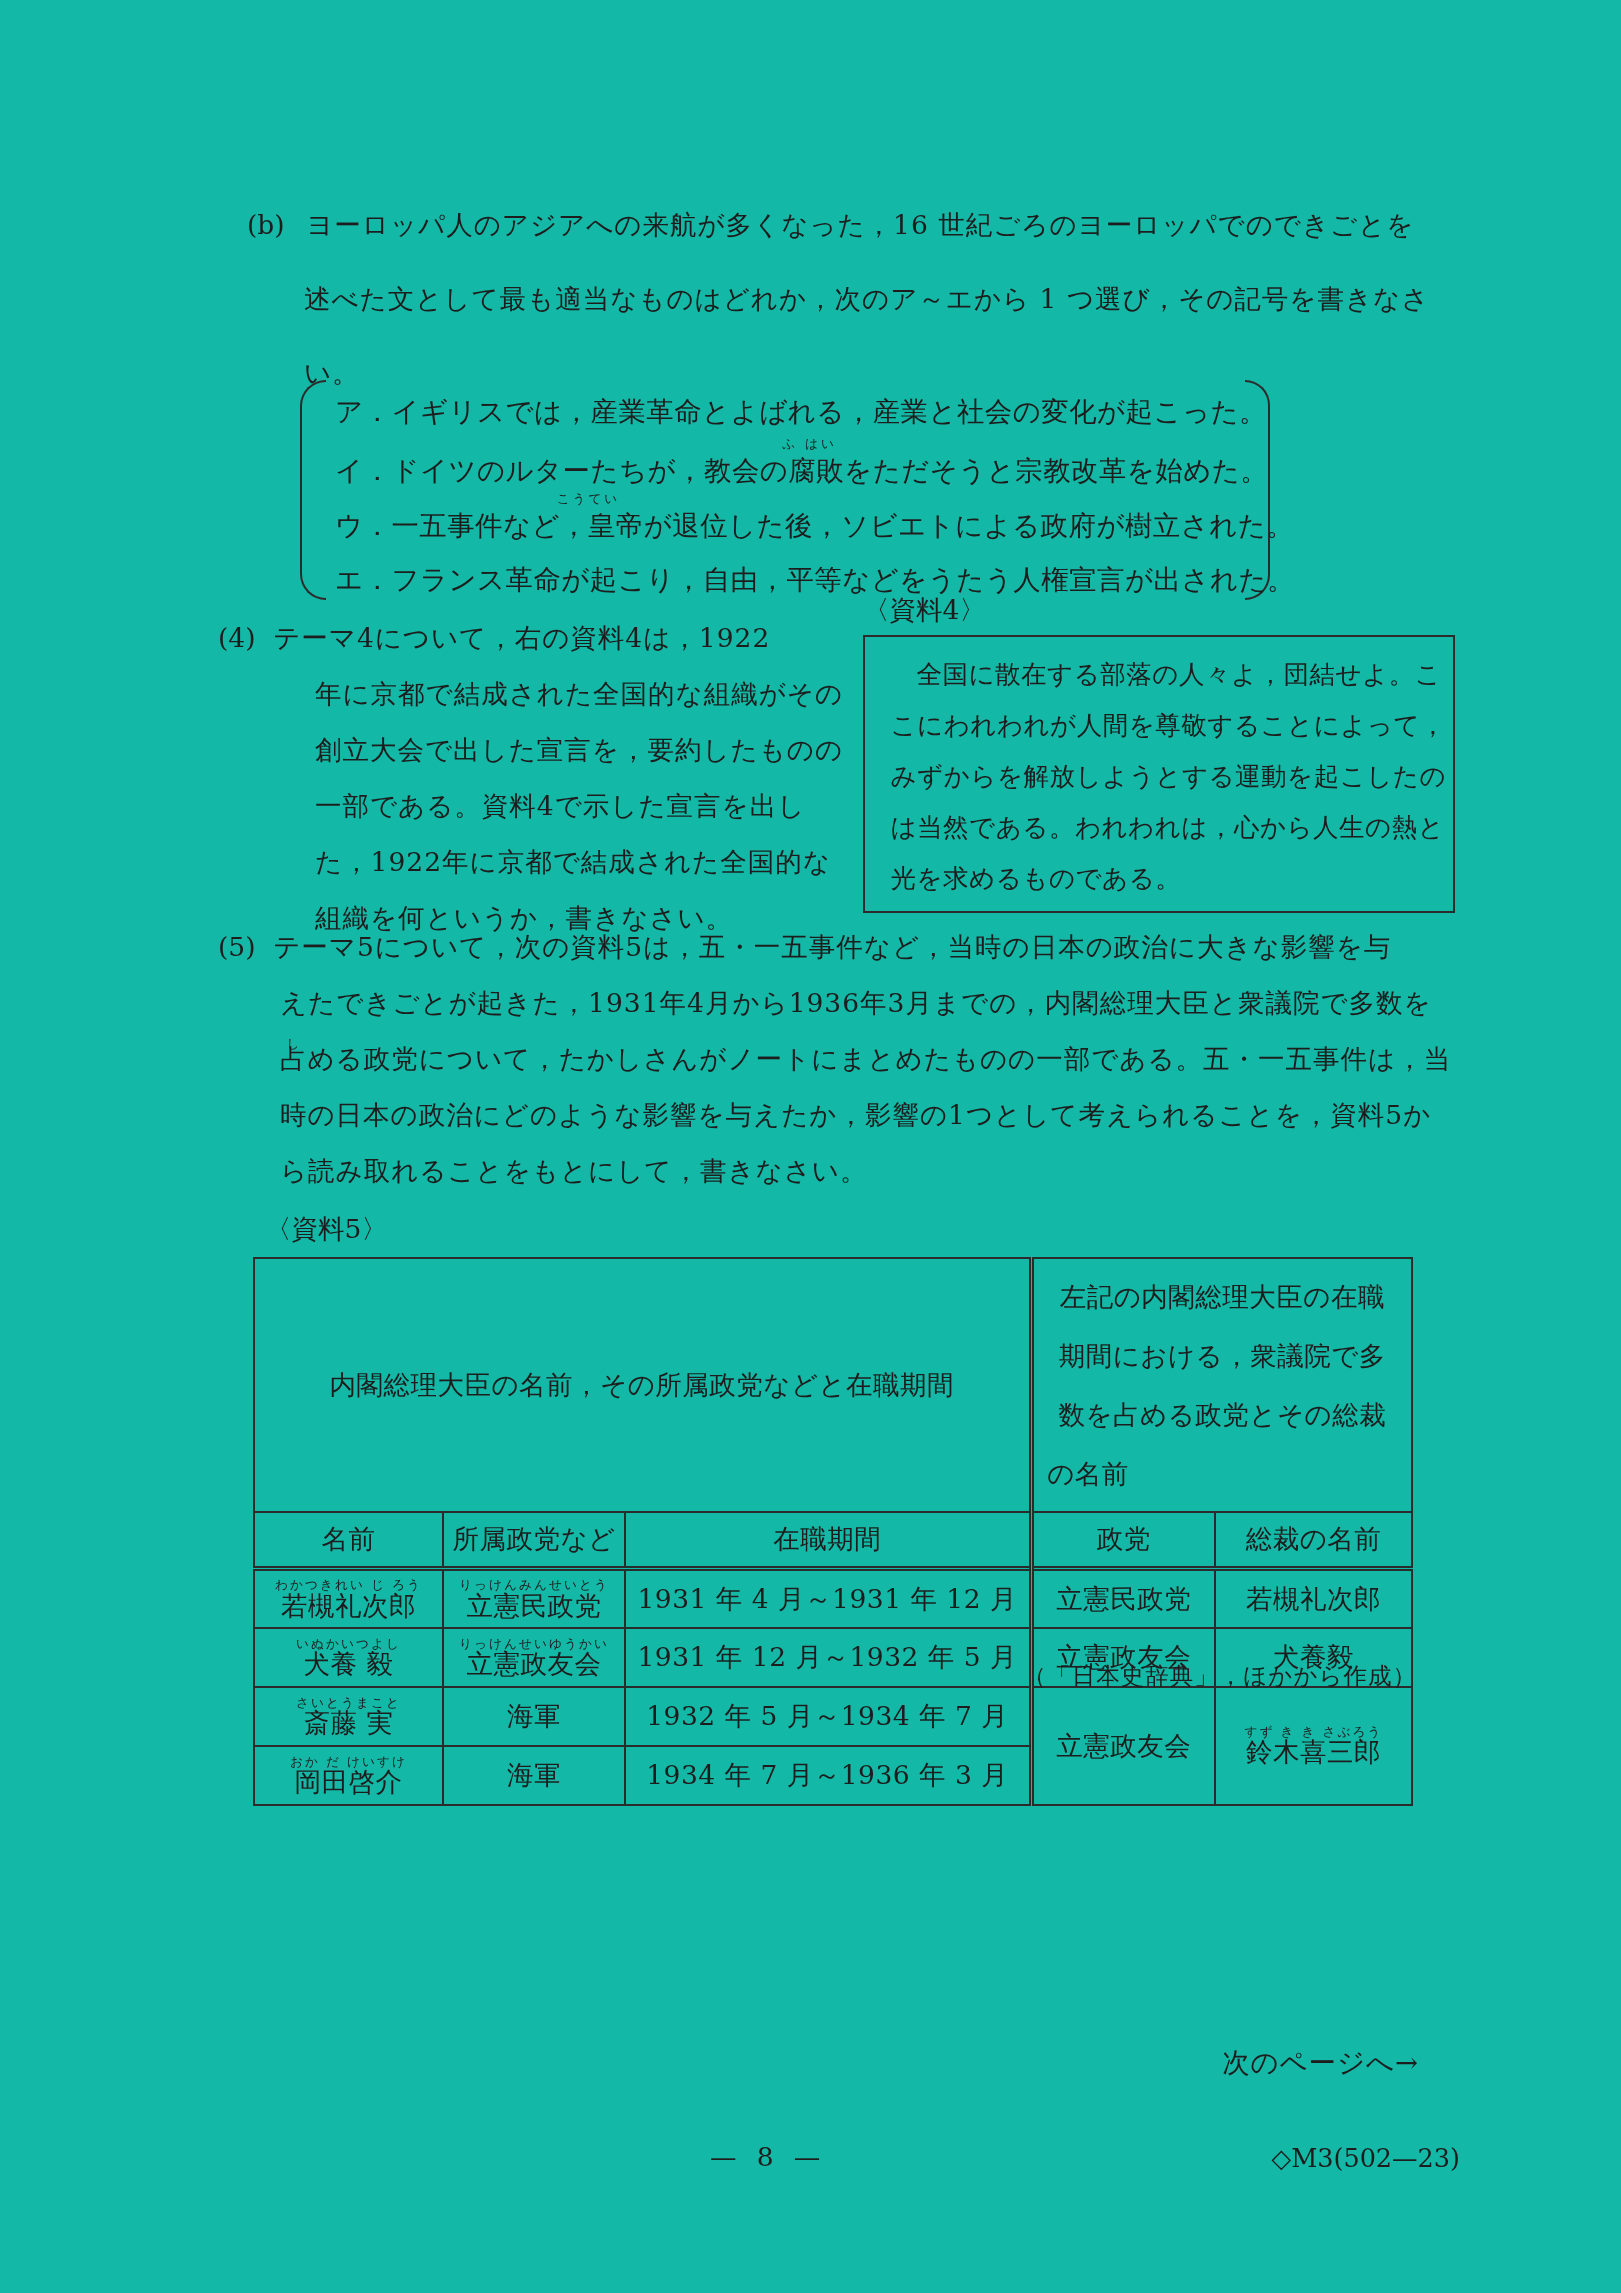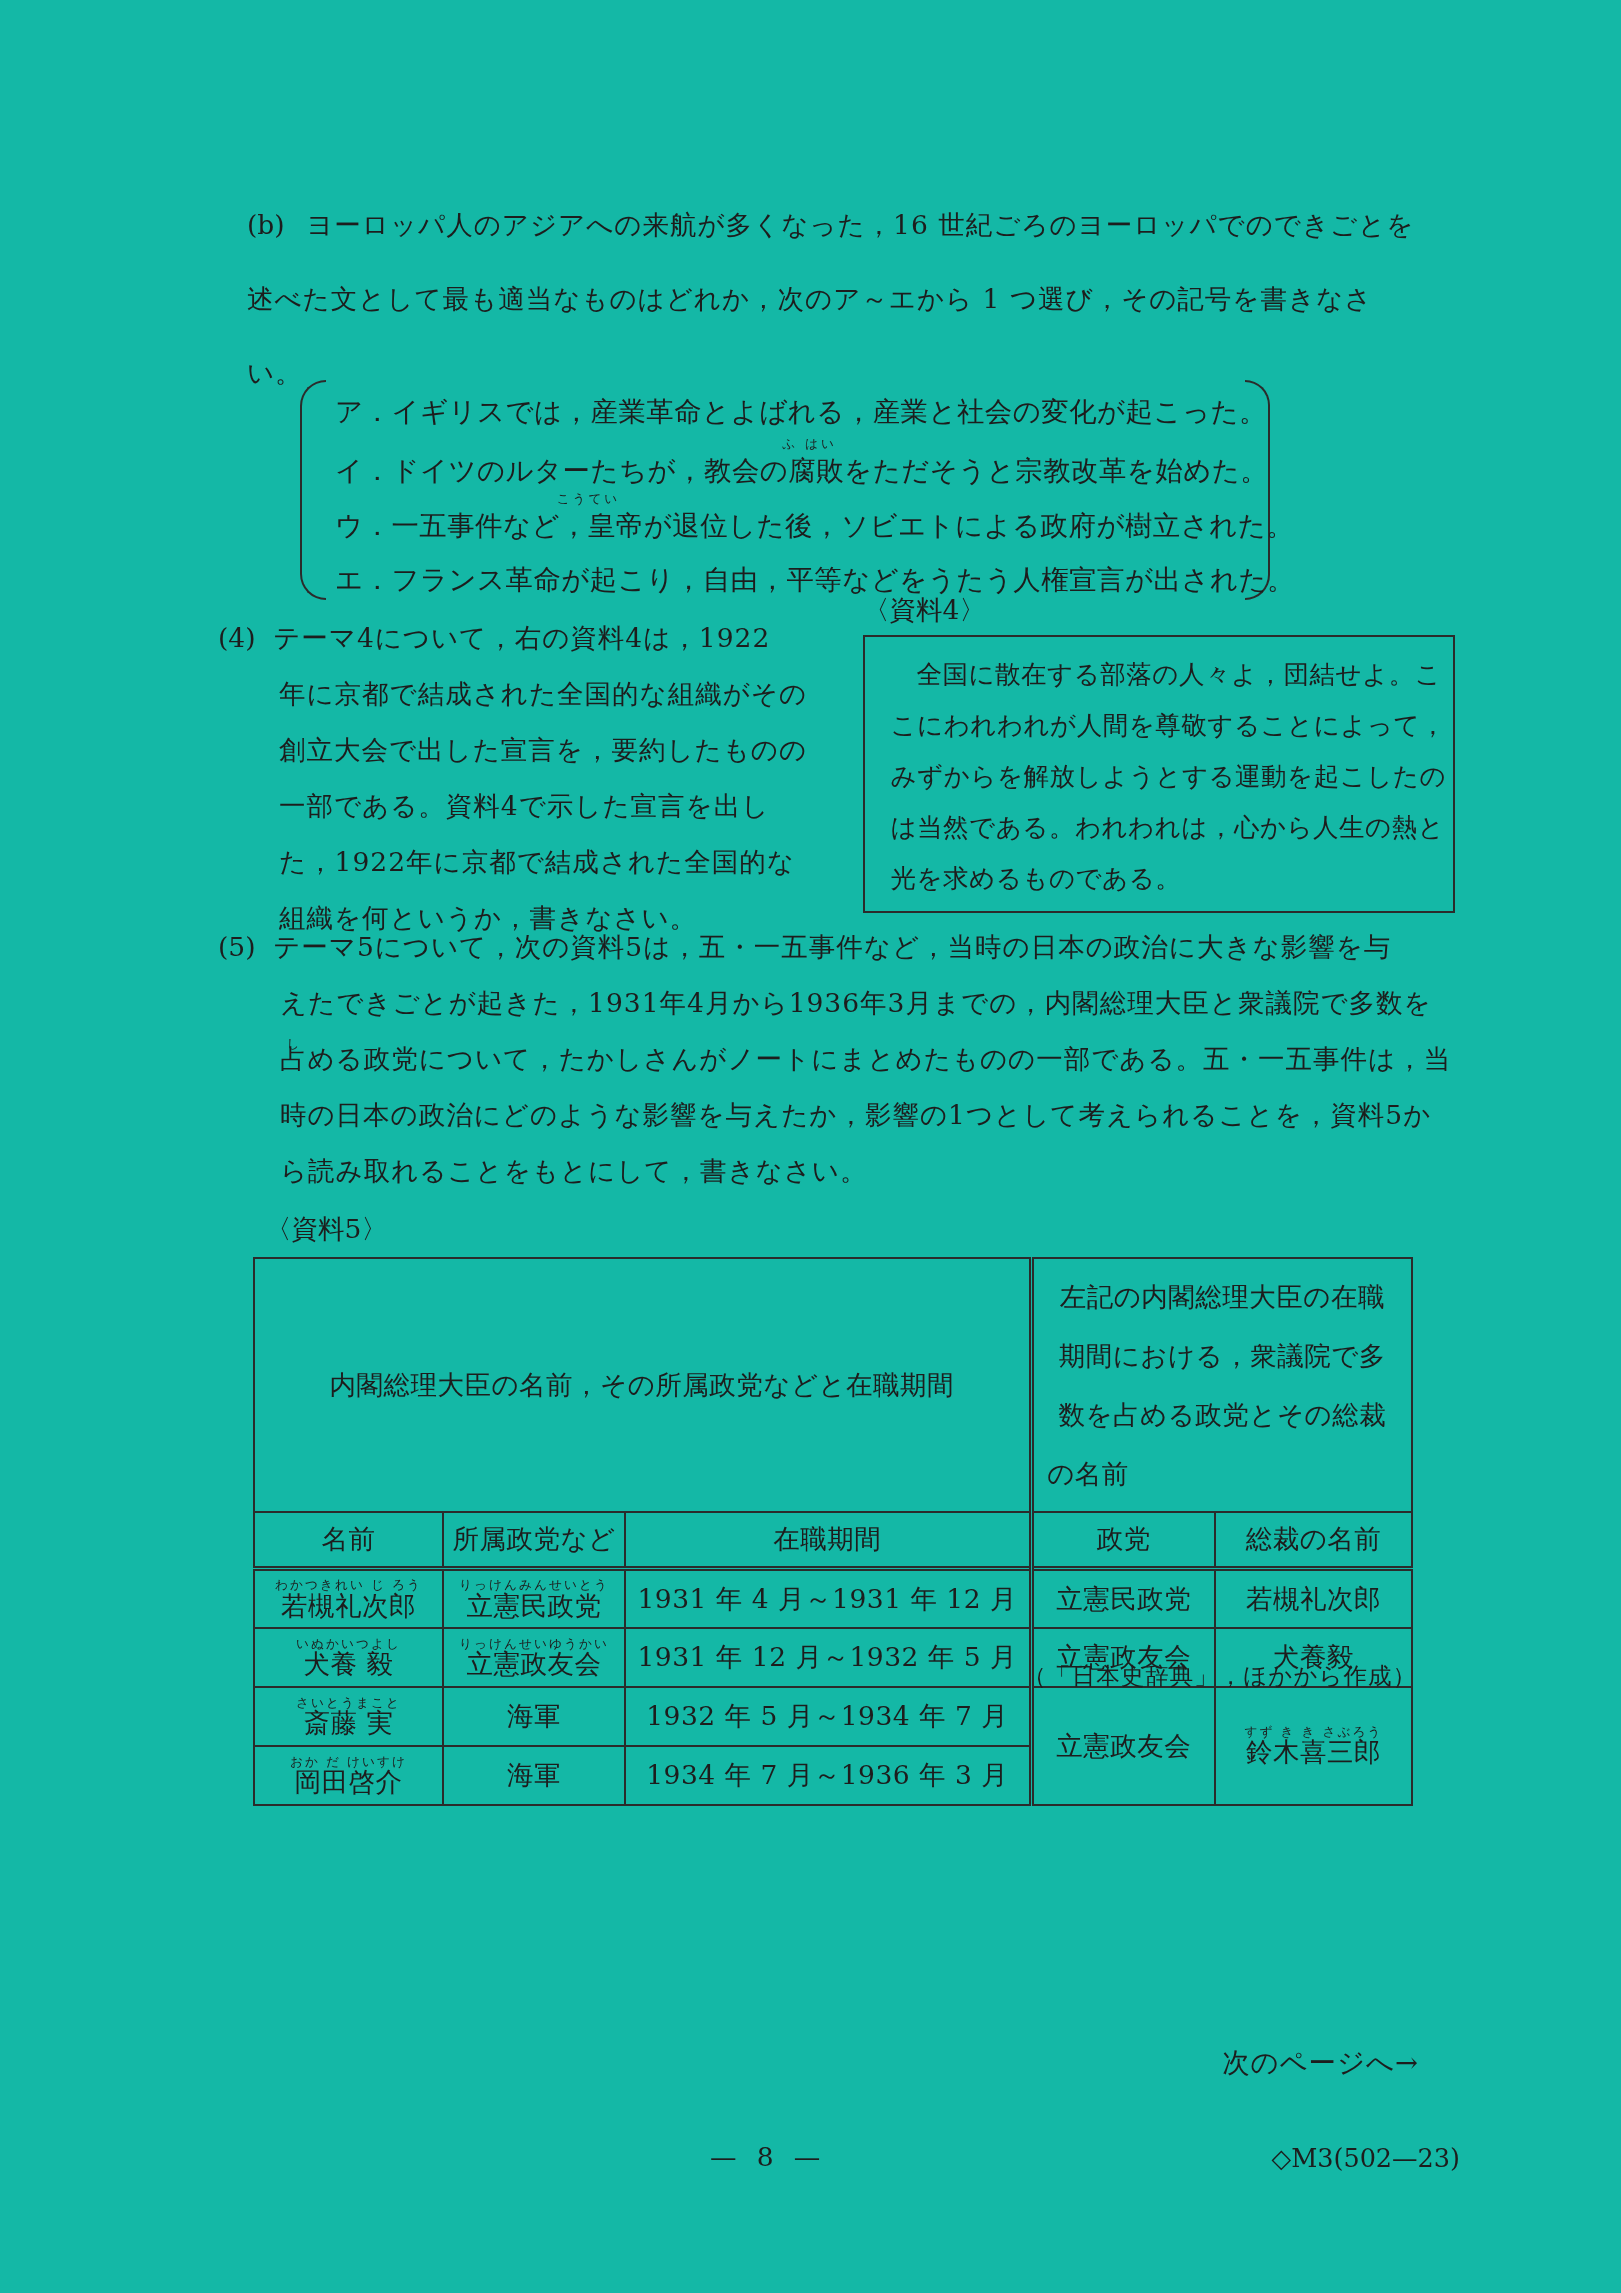--- a/index.html
+++ b/index.html
@@ -11,35 +11,35 @@
     background:#14b8a6;
     font-family:"DejaVu Serif","Liberation Serif",serif;
     color:#1d1d1d;
     overflow:hidden;
   }
   .line { white-space:nowrap; }
 
   
   .qb { position:absolute; left:247px; top:188px; font-size:26.5px; letter-spacing:1px; }
   .qb .line { line-height:74px; }
-  .qb .cont { }
+  .qb .cont { margin-left:57px; }
   .qb .qnum { margin-right:21.6px; letter-spacing:0; }
 
   
   .opts { position:absolute; left:300px; top:380px; width:970px; height:220px; }
   .bracket { position:absolute; top:0; bottom:0; width:25.5px; }
   .bracket.l { left:0; border:2px solid #2b2b2b; border-right:none; border-radius:29px 0 0 29px; }
   .bracket.r { right:0; border:2px solid #2b2b2b; border-left:none; border-radius:0 29px 29px 0; }
   .opt-line { position:absolute; left:35px; font-size:27.4px; letter-spacing:0.5px; white-space:nowrap; }
   .furi-abs { position:absolute; top:-16.7px; font-size:12.7px; letter-spacing:2.9px; text-align:center; white-space:nowrap; }
 
   
   .q4 { position:absolute; left:218px; top:610px; font-size:26.5px; letter-spacing:1px; }
   .q4 .line { line-height:56px; }
-  .q4 .cont { margin-left:61px; }
+  .q4 .cont { margin-left:97px; }
   .q4 .qnum { margin-right:17.6px; letter-spacing:0; }
 
   
   .s4-label { position:absolute; left:863px; top:592px; font-size:26.5px; }
   .s4-box {
     position:absolute; left:863px; top:635px; width:592px; height:278px;
     border:2px solid #2b2b2b; padding:11.8px 25.5px 0 25.5px;
   }
   .s4-box .line { font-size:25.5px; line-height:51px; letter-spacing:0.5px; }
 

